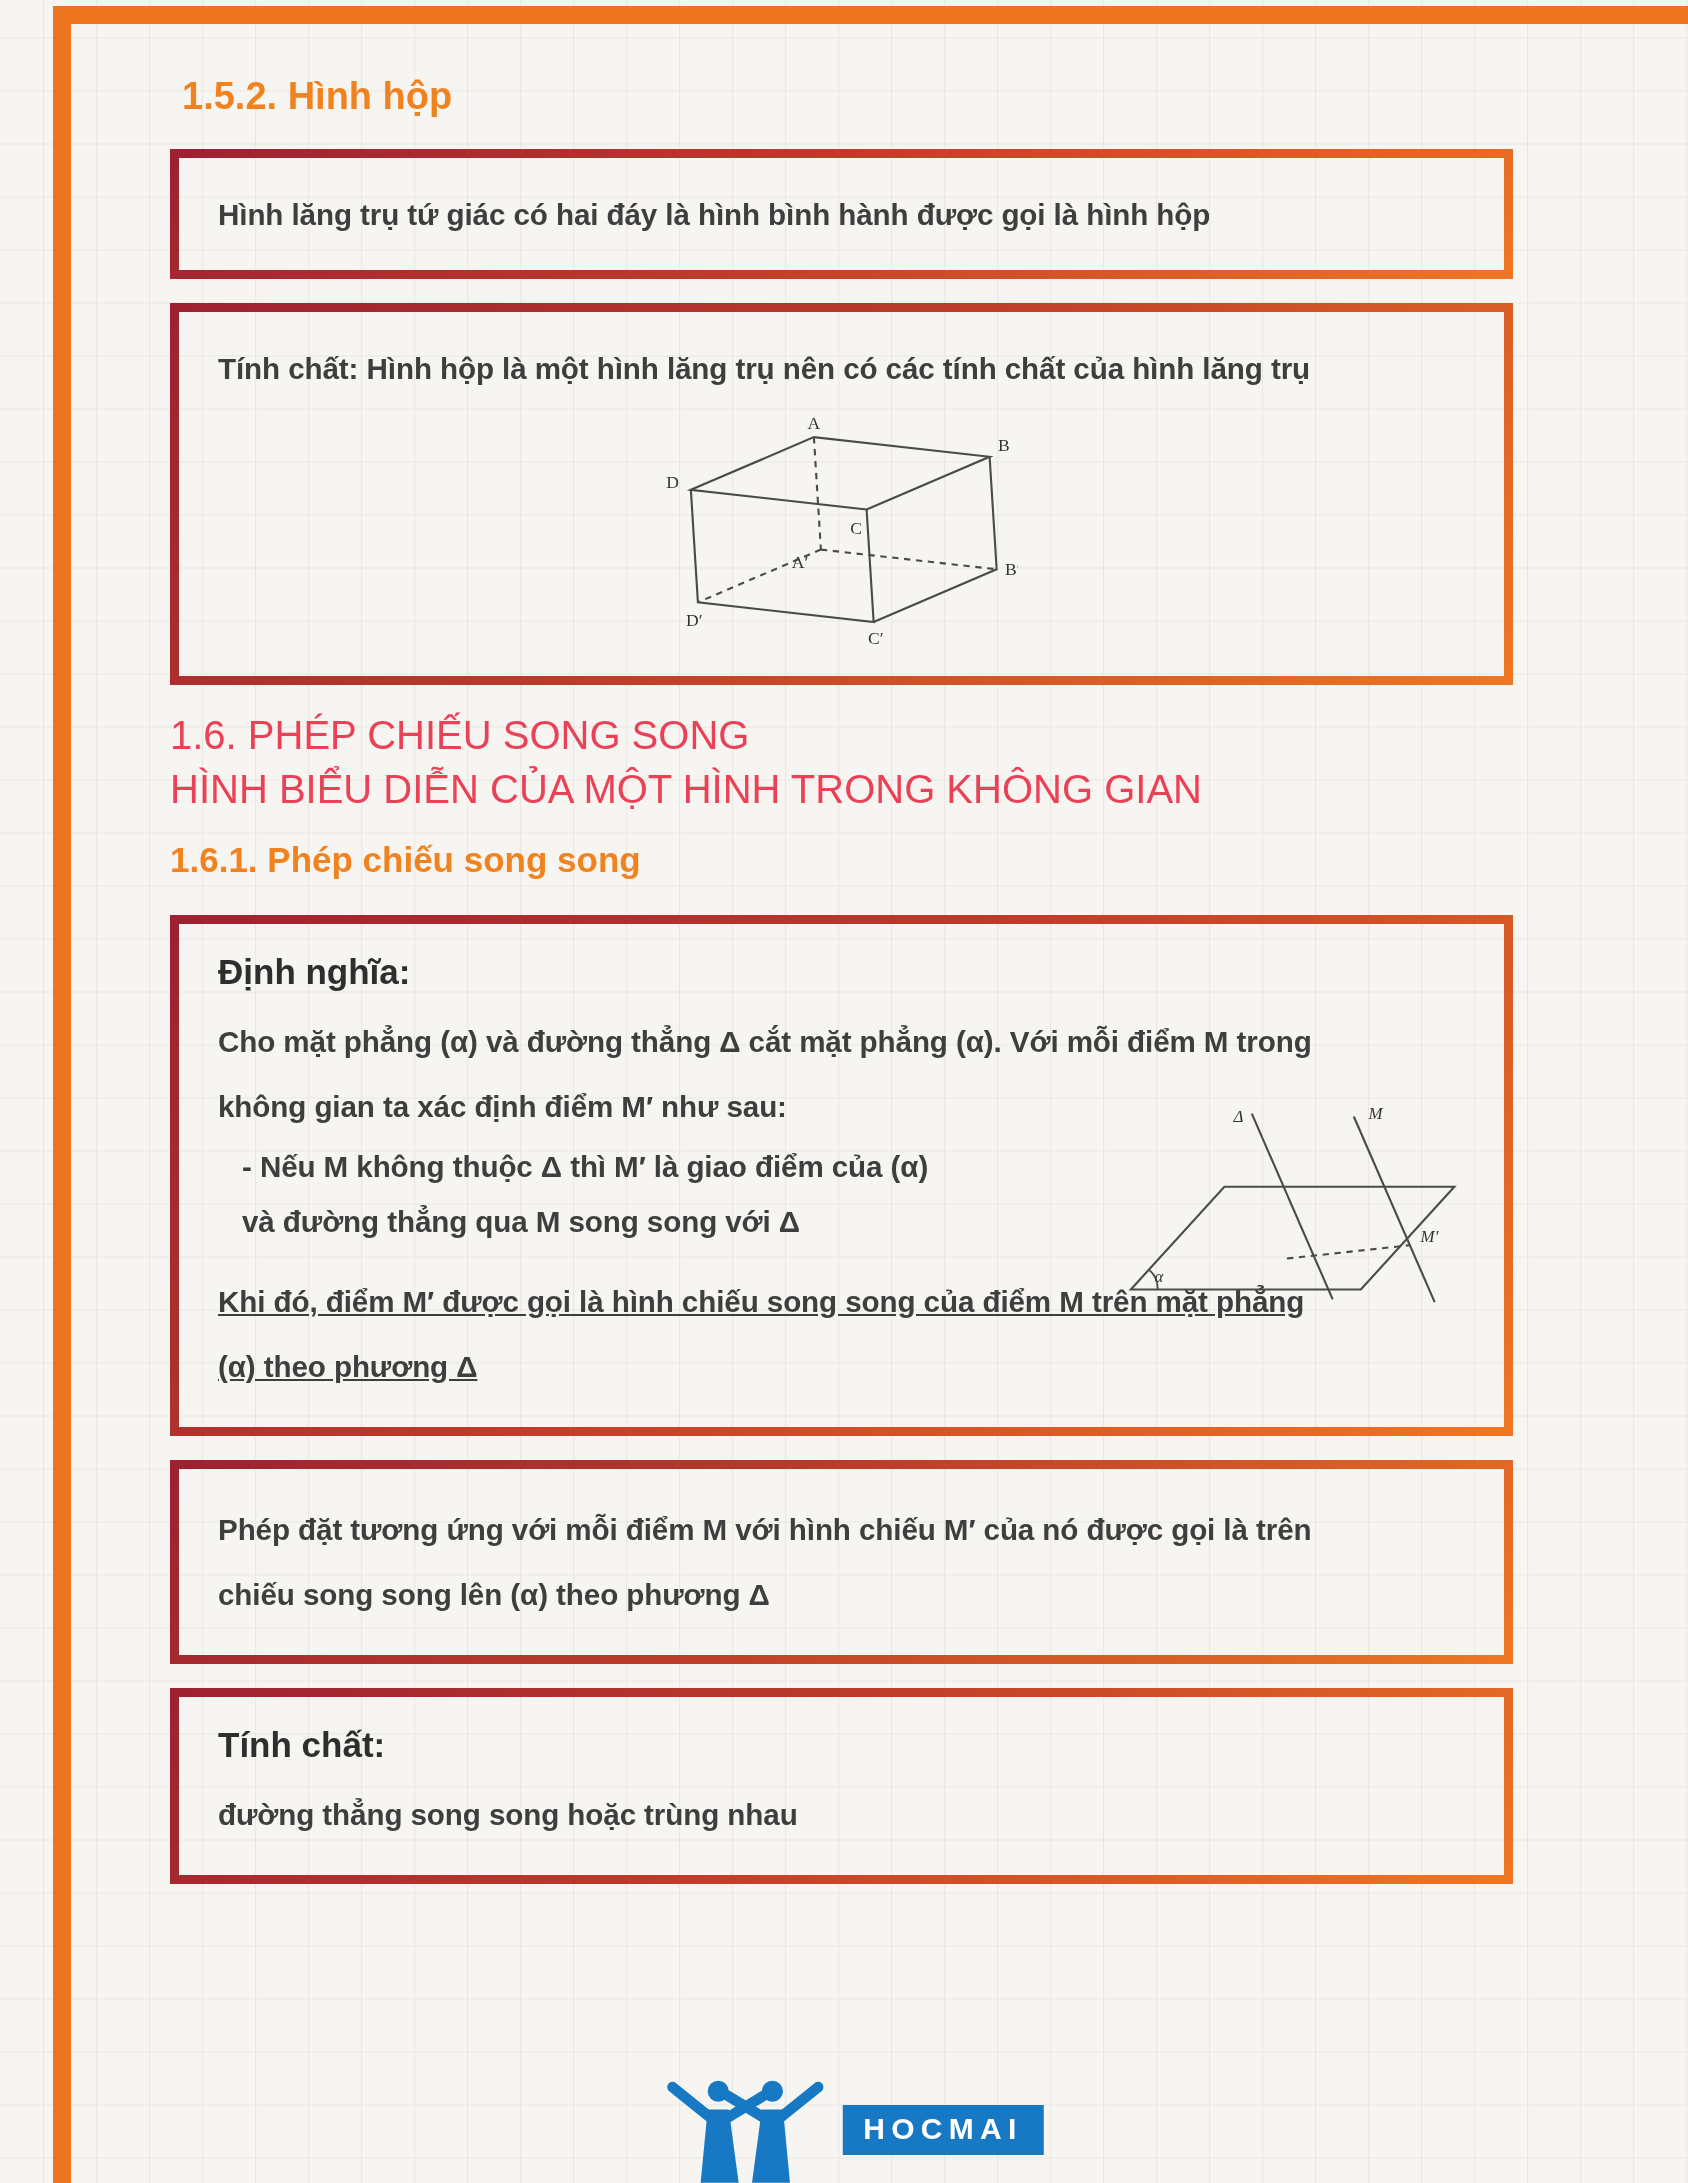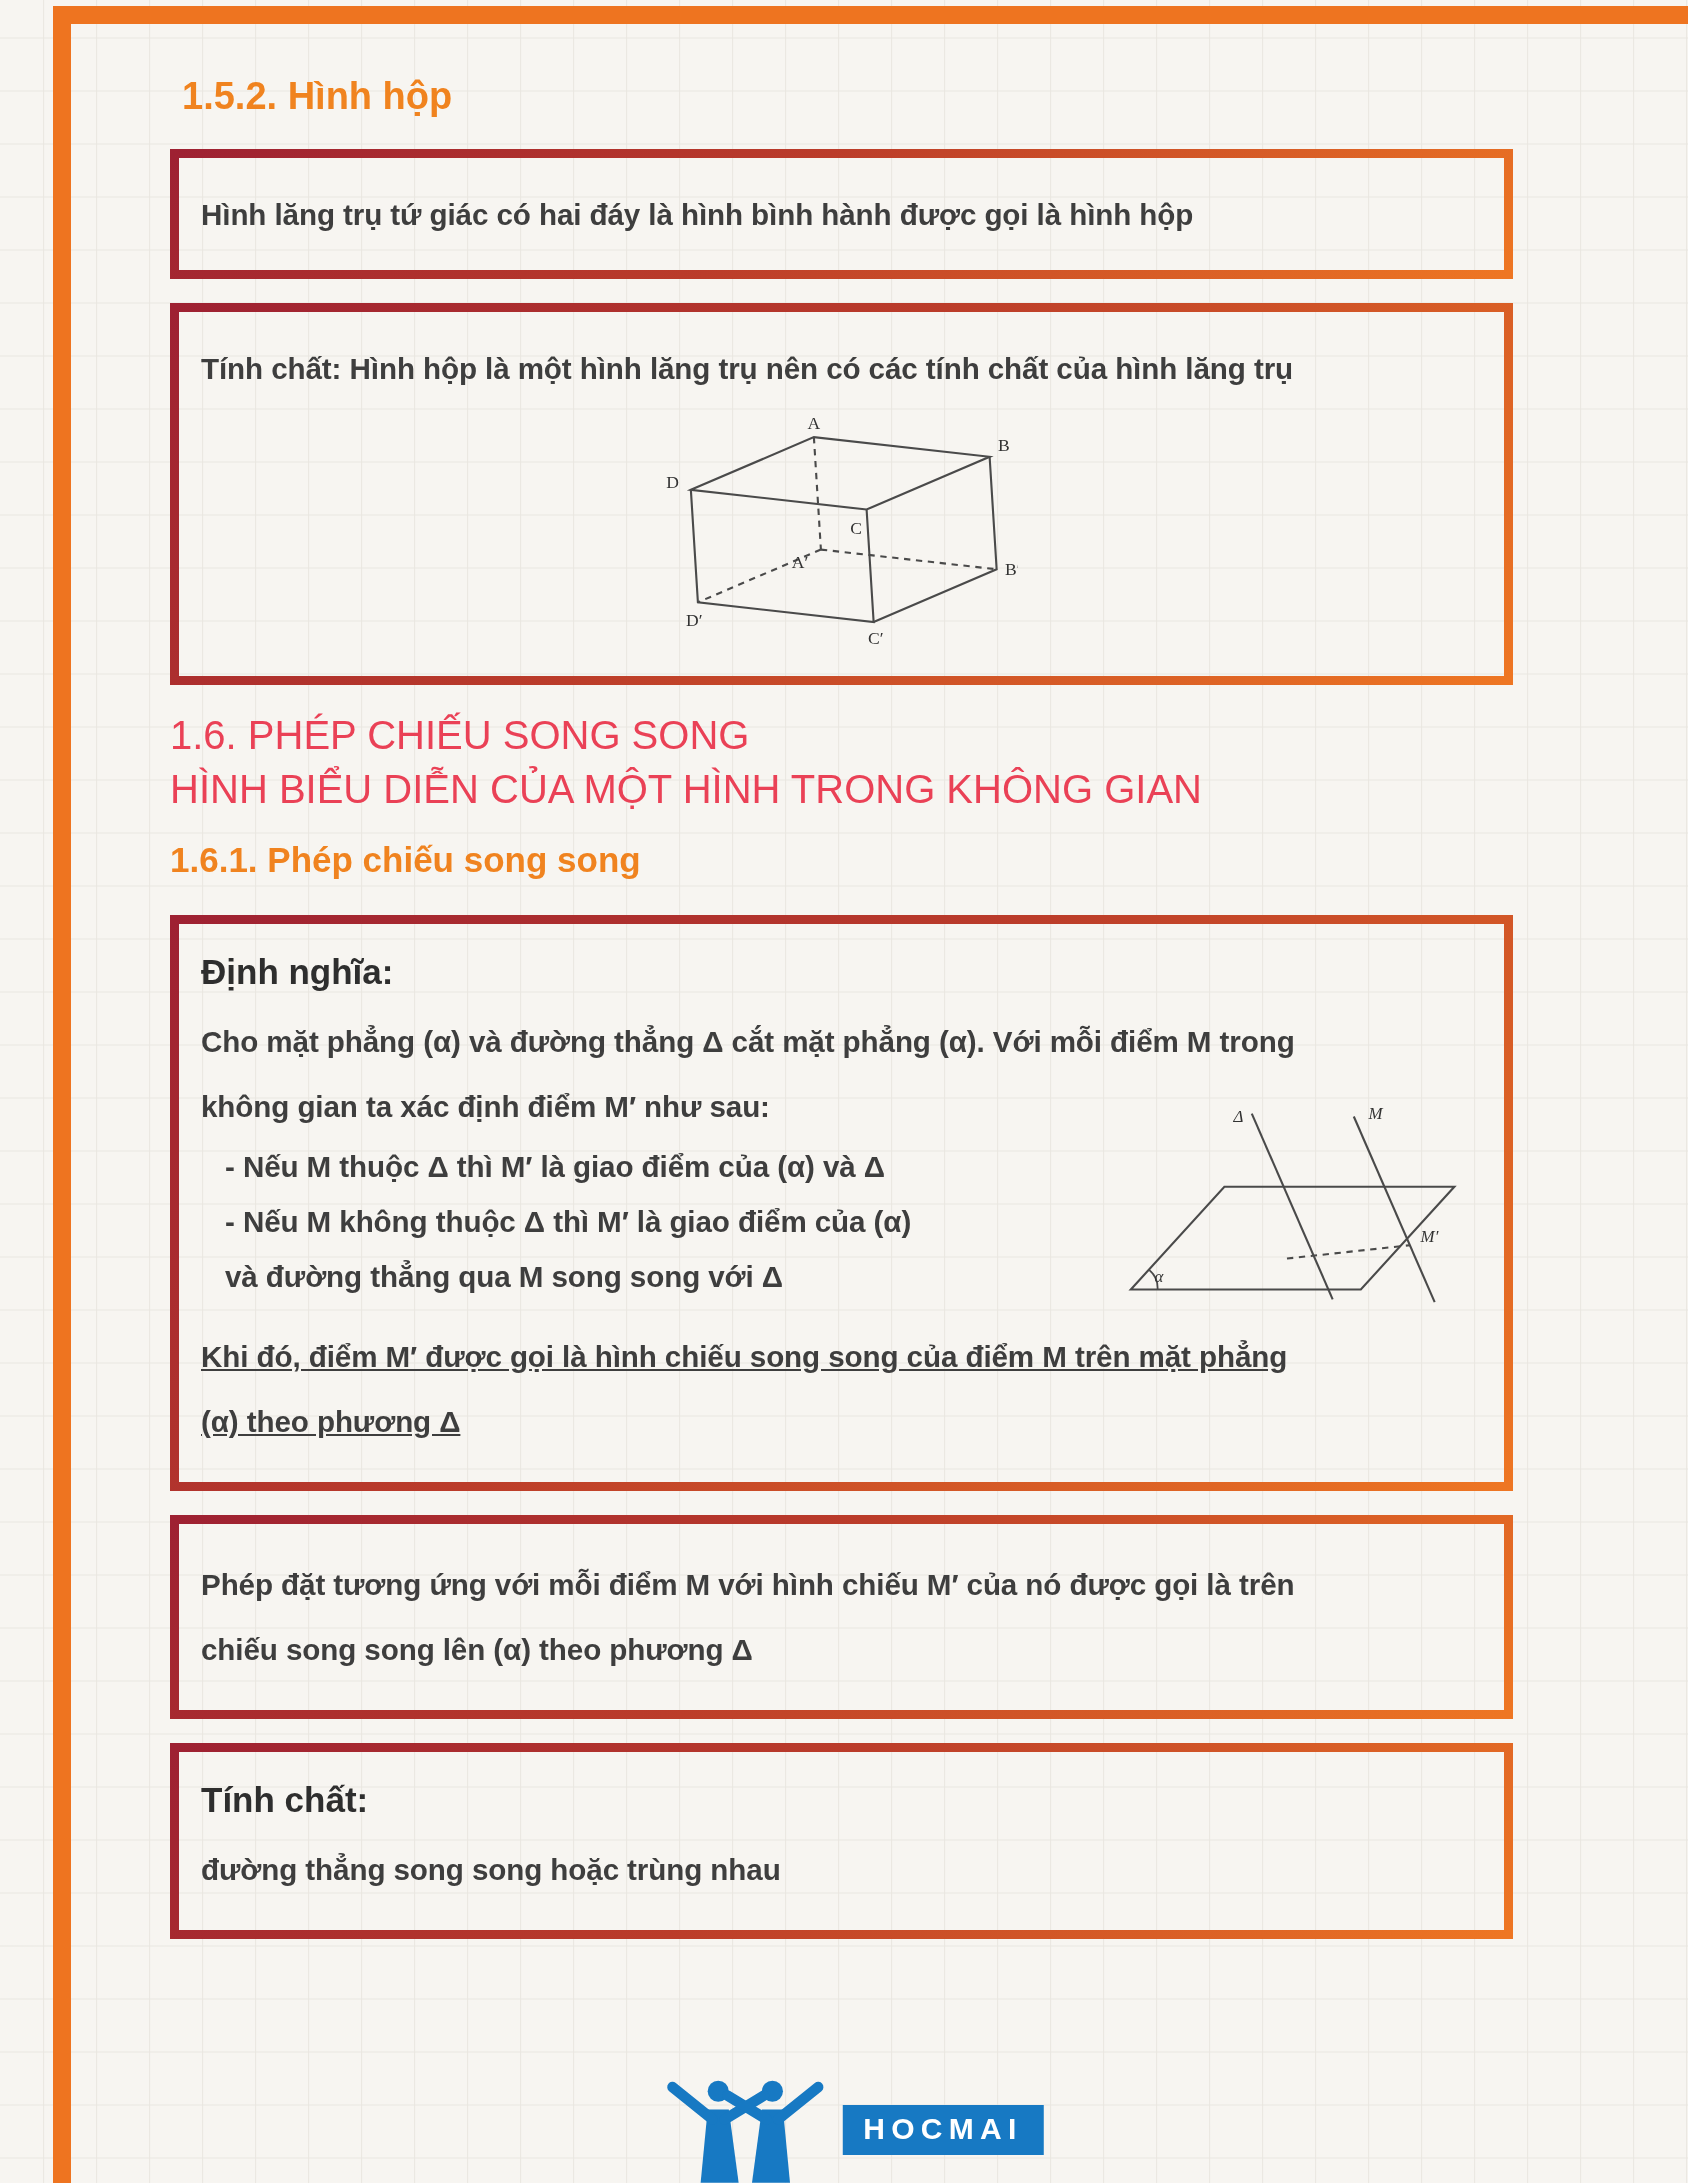--- a/index.html
+++ b/index.html
@@ -25,21 +25,21 @@
 
   .content { position: relative; padding: 75px 176px 0 170px; }
 
   .h-orange { font-size: 38px; font-weight: bold; color: #f0831f; margin: 0 12px 31px; }
   .h-orange.sub { font-size: 35px; margin: 24px 0 35px; }
   .h-red { font-size: 40px; font-weight: normal; color: #ea4156; line-height: 1.34; margin: 24px 0 0; }
 
   .box {
     border: 9.9px solid;
     border-image: linear-gradient(135deg, #9e2132 0%, #bb3c2a 45%, #ee7623 100%) 1;
-    padding: 28px 22px;
+    padding: 28px 39px;
     margin: 16px 0 24px;
     background: transparent;
   }
 
   .box-heading { font-size: 35px; font-weight: bold; color: #2e2e2e; margin: 0 0 17px; }
 
   .txt { font-size: 29.6px; font-weight: bold; letter-spacing: -0.1px; color: #3e3e3e; margin: 0; }
   .ln { line-height: 65px; white-space: nowrap; }
   .single { line-height: 45px; white-space: nowrap; margin: 5.6px 0; }
   .bullets .ln { line-height: 55px; margin-left: 24px; }
@@ -109,21 +109,20 @@
 
     <div class="box box-dn">
       <div class="box-heading">Định nghĩa:</div>
 
       <div class="txt">
         <div class="ln">Cho mặt phẳng (α) và đường thẳng Δ cắt mặt phẳng (α). Với mỗi điểm M trong</div>
         <div class="ln">không gian ta xác định điểm M′ như sau:</div>
       </div>
 
       <div class="txt bullets">
-        <div class="ln">- Nếu M thuộc Δ thì M′ là giao điểm của (α) và Δ</div>
         <div class="ln">- Nếu M không thuộc Δ thì M′ là giao điểm của (α)</div>
         <div class="ln">và đường thẳng qua M song song với Δ</div>
       </div>
 
       <div class="txt mt">
         <div class="ln">Khi đó, điểm M′ được gọi là hình chiếu song song của điểm M trên mặt phẳng</div>
         <div class="ln">(α) theo phương Δ</div>
       </div>
 
       <div class="proj-fig">

